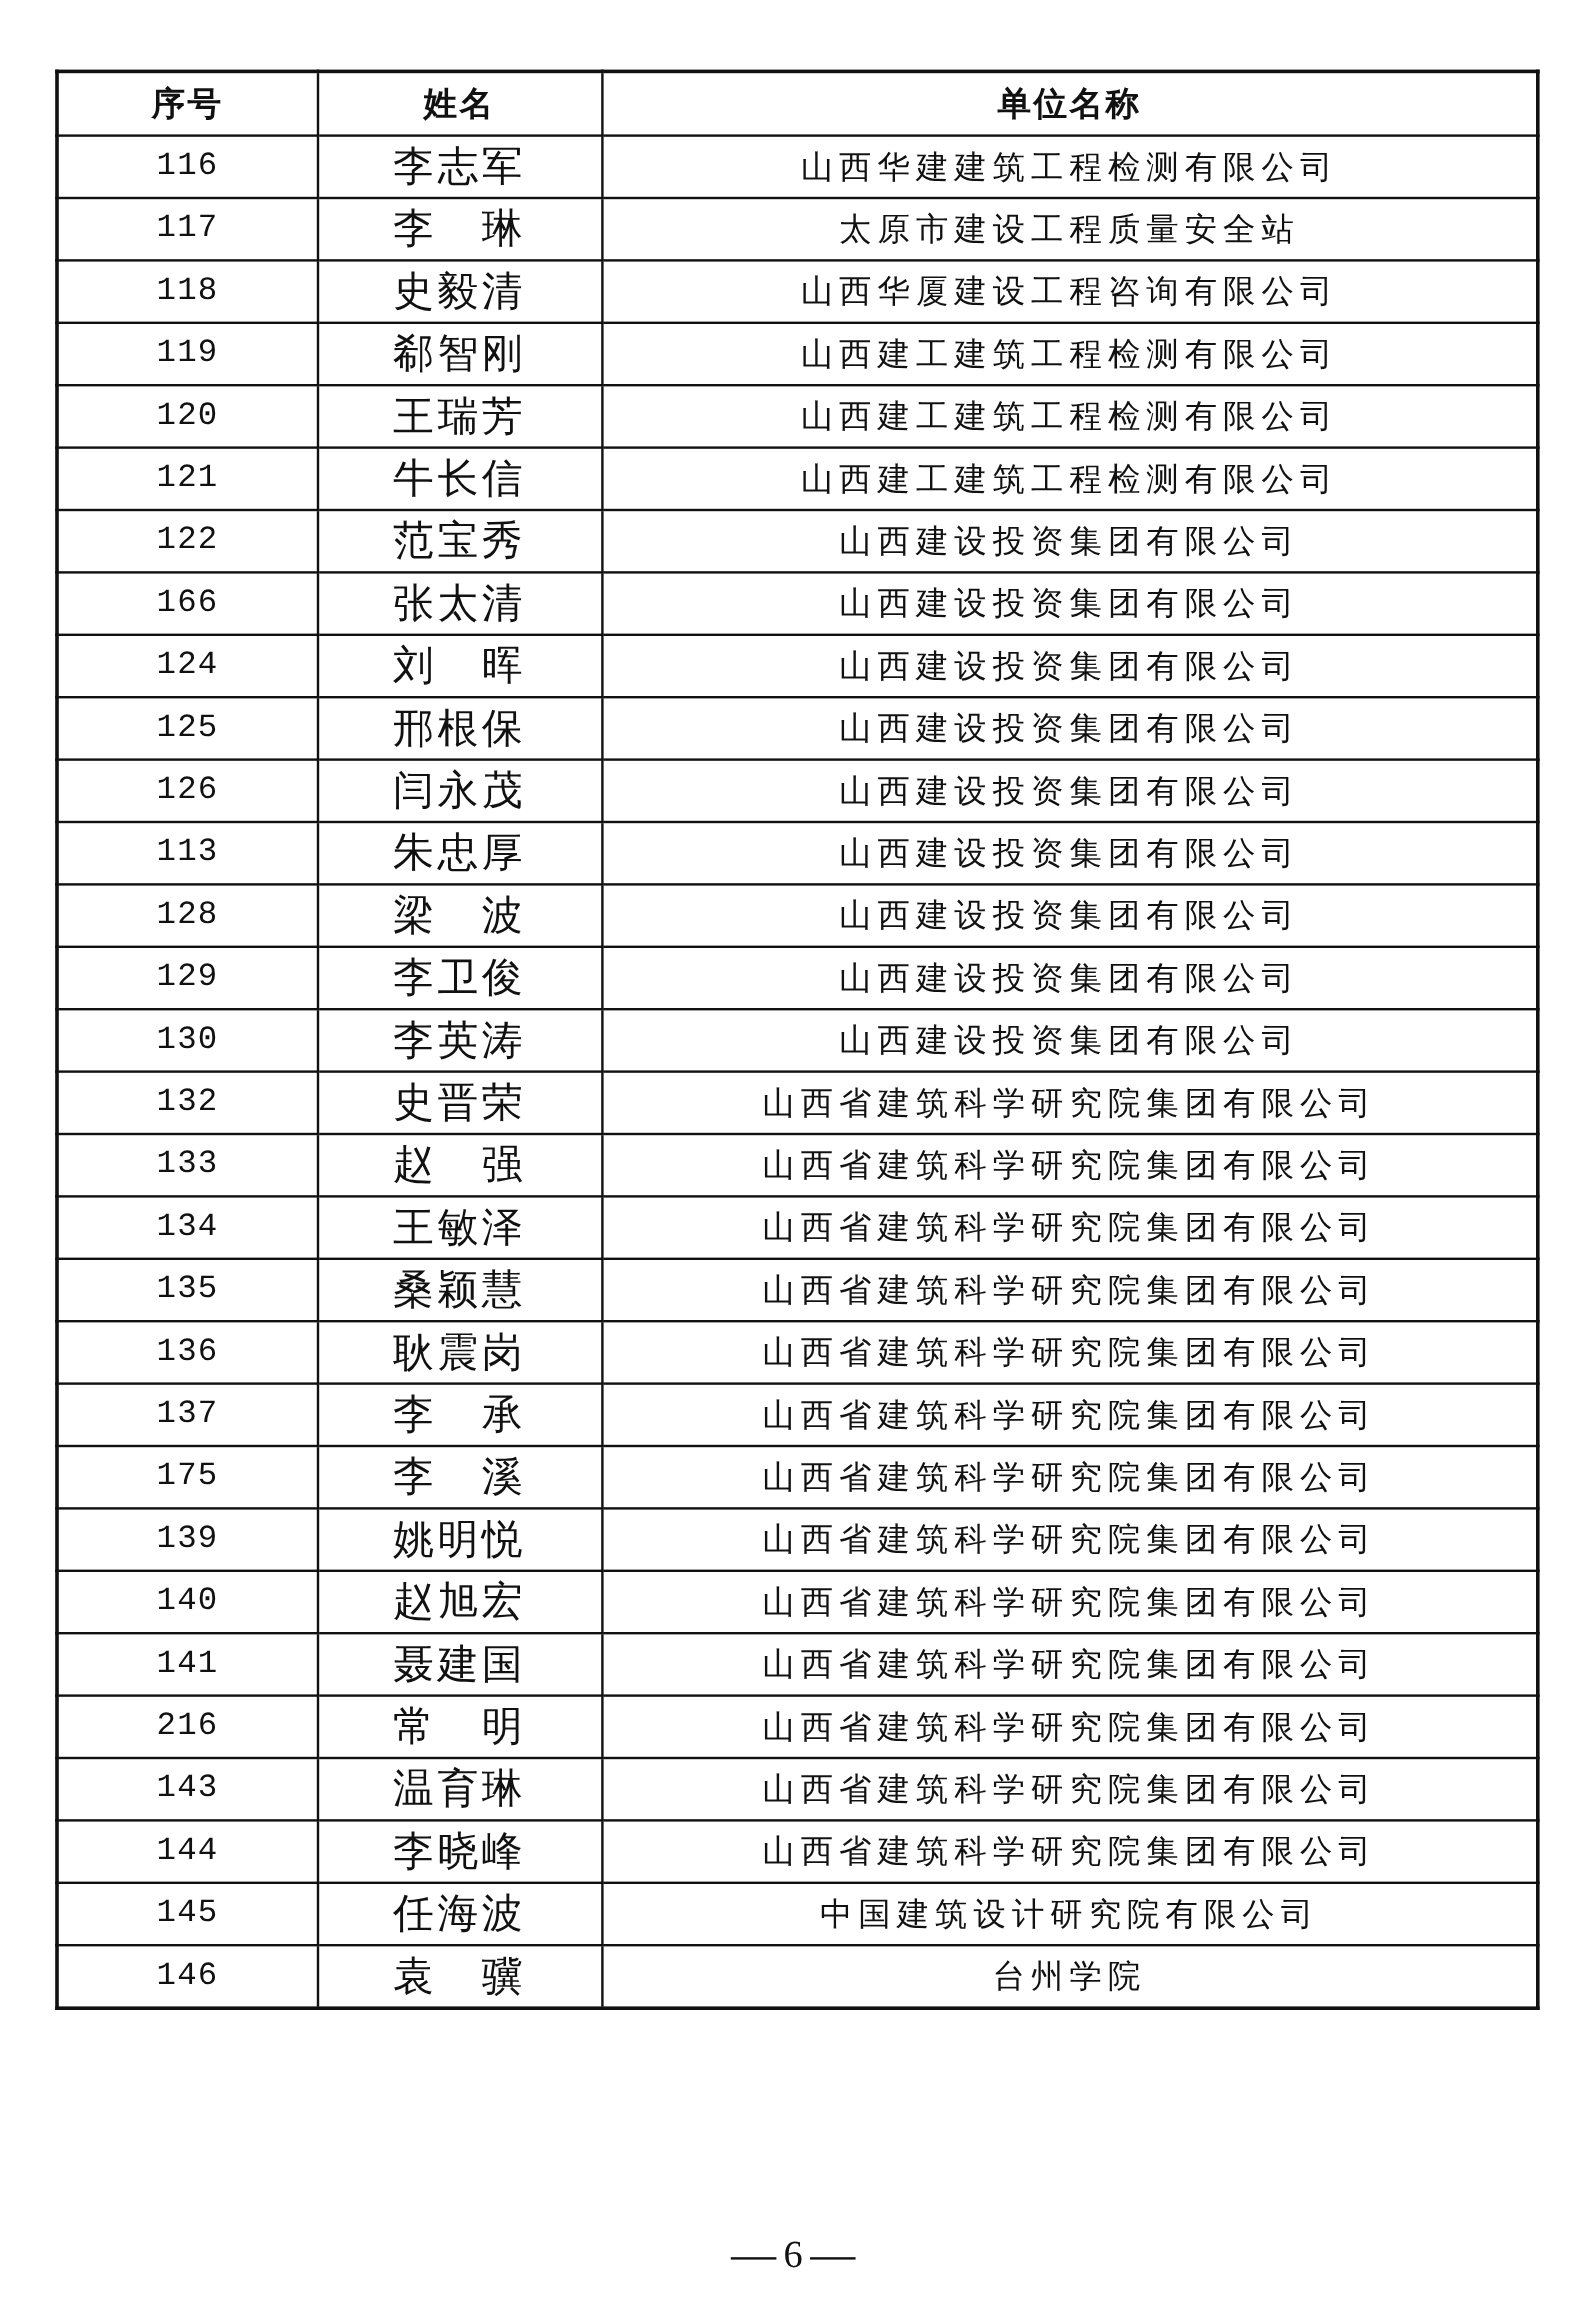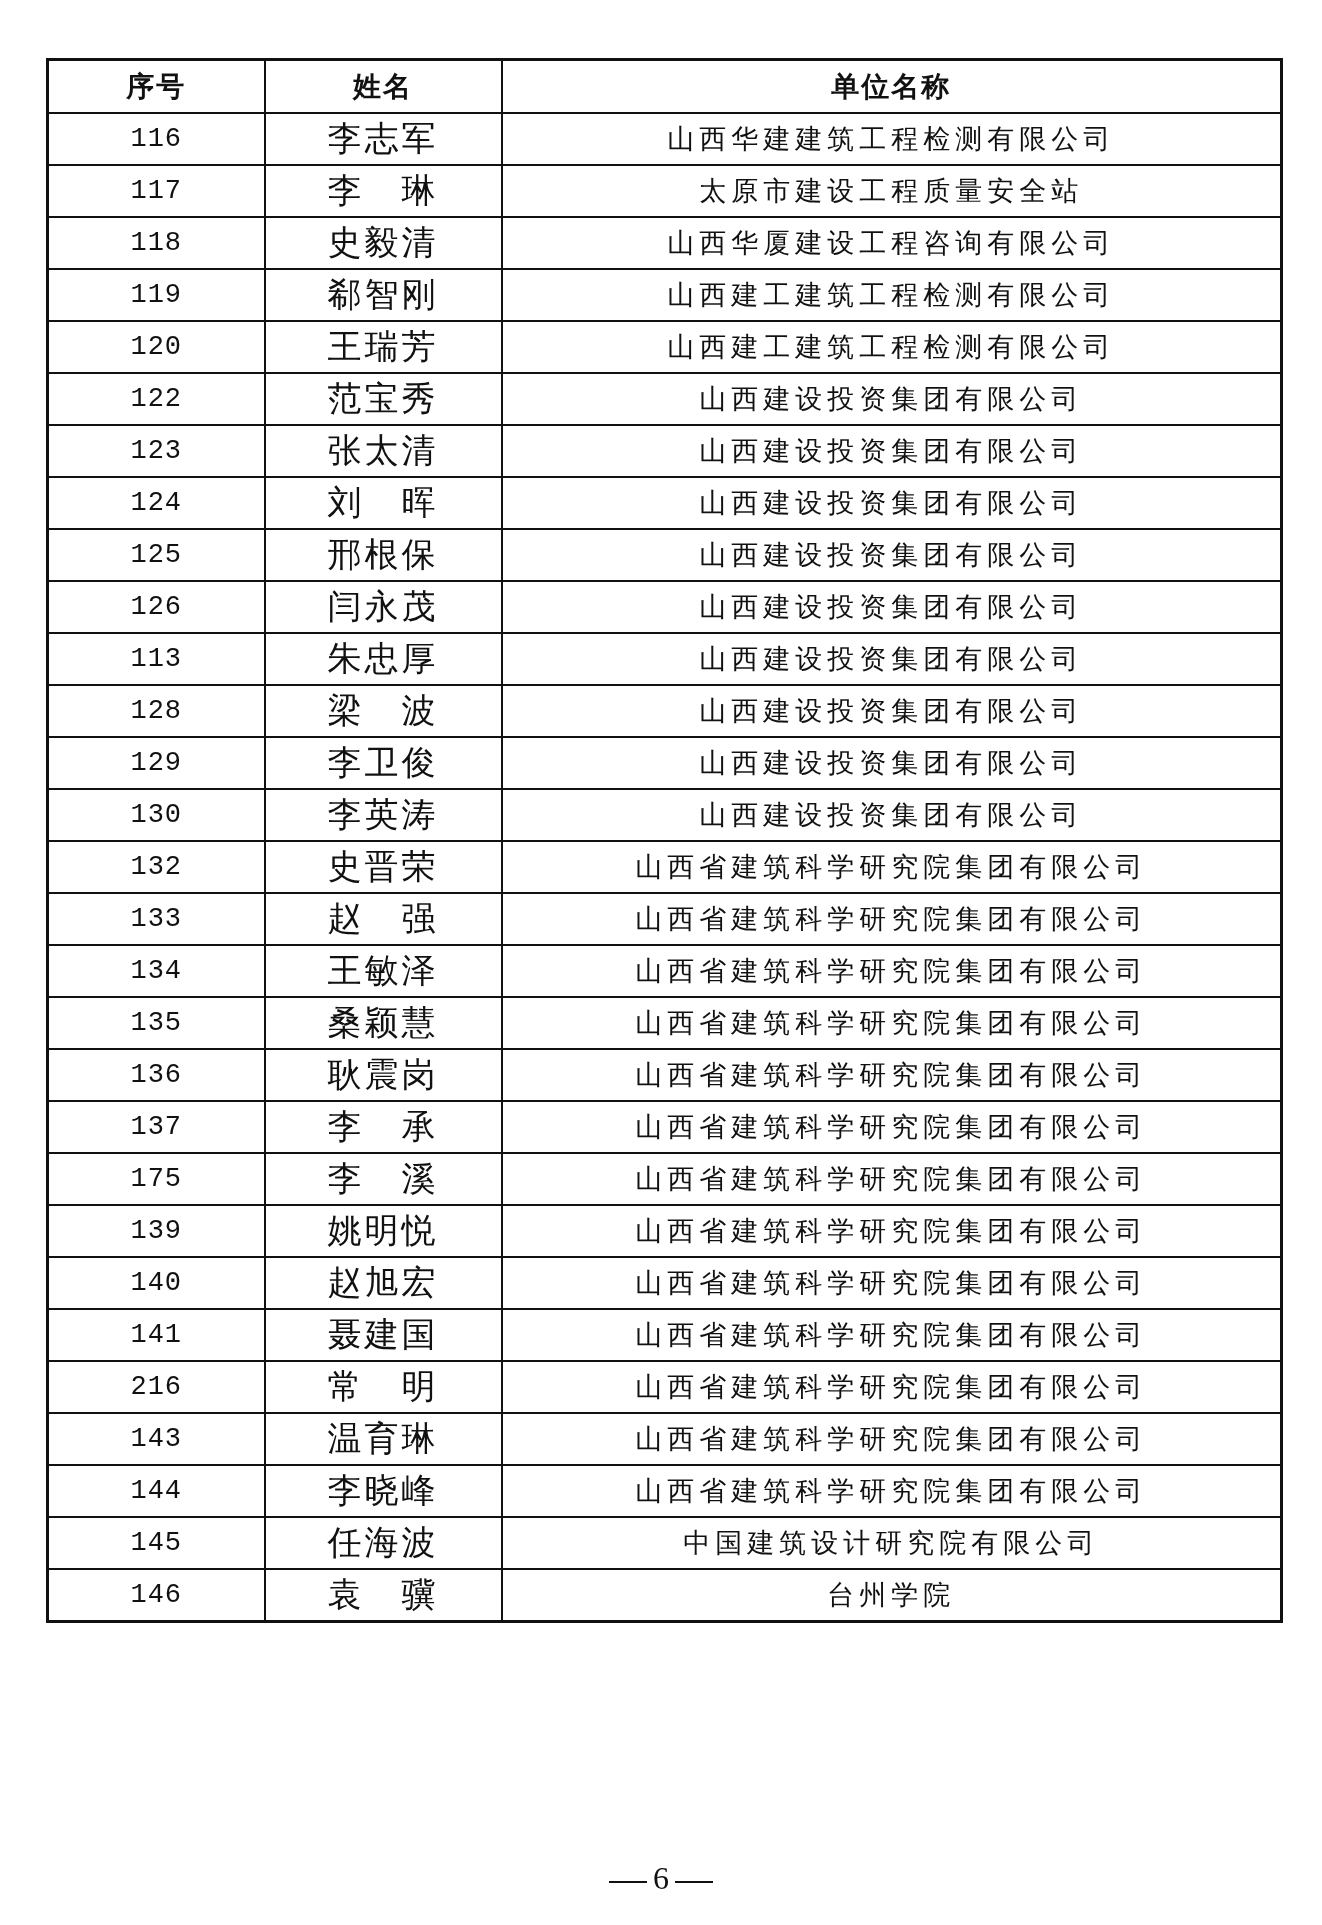--- a/index.html
+++ b/index.html
@@ -117,26 +117,31 @@
           <td class="no">119</td>
           <td class="name">郗智刚</td>
           <td class="unit">山西建工建筑工程检测有限公司</td>
         </tr>
         <tr>
           <td class="no">120</td>
           <td class="name">王瑞芳</td>
           <td class="unit">山西建工建筑工程检测有限公司</td>
         </tr>
         <tr>
+          <td class="no">121</td>
+          <td class="name">牛长信</td>
+          <td class="unit">山西建工建筑工程检测有限公司</td>
+        </tr>
+        <tr>
           <td class="no">122</td>
           <td class="name">范宝秀</td>
           <td class="unit">山西建设投资集团有限公司</td>
         </tr>
         <tr>
-          <td class="no">123</td>
+          <td class="no">166</td>
           <td class="name">张太清</td>
           <td class="unit">山西建设投资集团有限公司</td>
         </tr>
         <tr>
           <td class="no">124</td>
           <td class="name">刘　晖</td>
           <td class="unit">山西建设投资集团有限公司</td>
         </tr>
         <tr>
           <td class="no">125</td>

